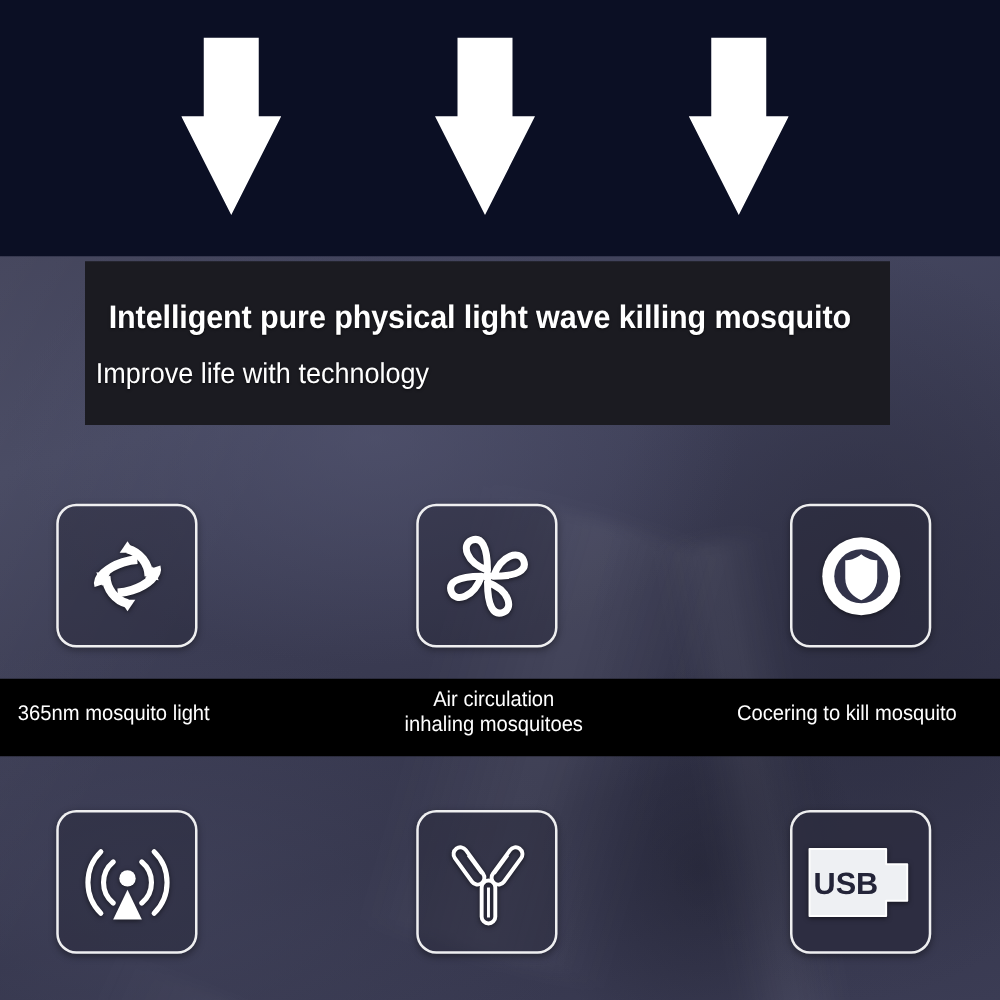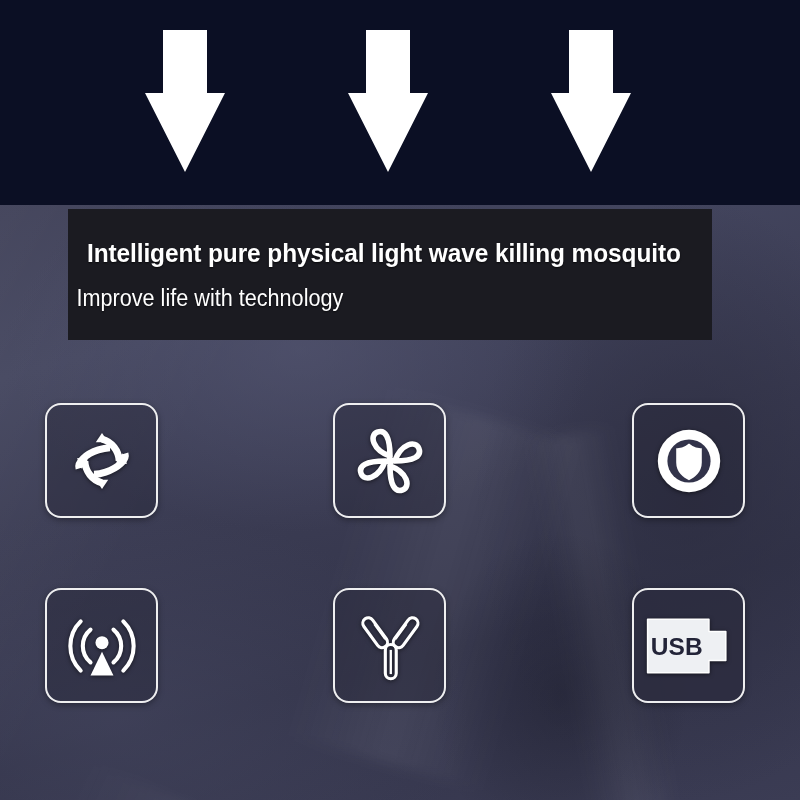--- a/index.html
+++ b/index.html
@@ -59,21 +59,21 @@
     box-sizing:border-box;
     display:flex;align-items:center;justify-content:center;
     background:rgba(38,39,56,.42);
     box-shadow:0 2px 6px rgba(0,0,0,.35);
   }
   .tile svg{display:block;filter:drop-shadow(0 1px 2px rgba(0,0,0,.55));}
   .col-1{left:45px;}
   .col-2{left:333px;}
   .col-3{left:632px;}
   .row-1{top:403px;}
-  .row-2{top:588px;}
+  .row-2{top:648px;}
   .tile-usb{background:rgba(44,45,64,.92);}
 
   
   .band{position:absolute;left:0;width:800px;background:#000;}
   .band-1{top:543px;height:62px;}
   .band-2{top:757px;height:43px;}
   .band-cell{
     position:absolute;color:#fff;text-align:center;
     text-shadow:0 1px 2px rgba(0,0,0,.8);line-height:1.18;
     transform:scaleX(.95);transform-origin:center;
@@ -157,20 +157,28 @@
   <div class="tile col-3 row-1">
     <span>
       <svg width="80" height="80" viewBox="0 0 100 100">
         <circle cx="50" cy="50" r="39" fill="#ffffff"></circle>
         <circle cx="50" cy="50" r="27" fill="#32334a"></circle>
         <path d="M50 28 C 56 33 62 34 66 34 L 66 52 C 66 64 57 71 50 74 C 43 71 34 64 34 52 L 34 34 C 38 34 44 33 50 28 Z" fill="#ffffff"></path>
       </svg>
     </span>
   </div>
 
+  <div class="band band-1">
+    <div class="band-cell lbl-1">365nm mosquito light</div>
+    <div class="band-cell lbl-2">
+      <span class="lbl-line">Air circulation</span>
+      <span class="lbl-line">inhaling mosquitoes</span>
+    </div>
+    <div class="band-cell lbl-3">Cocering to kill mosquito</div>
+  </div>
 
   <div class="tile col-1 row-2">
     <span>
       <svg width="82" height="82" viewBox="0 0 100 100">
         <g fill="none" stroke="#ffffff" stroke-width="5" stroke-linecap="round">
           <path d="M36 30 A 26 26 0 0 0 36 70"></path>
           <path d="M64 30 A 26 26 0 0 1 64 70"></path>
           <path d="M24 20 A 42 42 0 0 0 24 80"></path>
           <path d="M76 20 A 42 42 0 0 1 76 80"></path>
         </g>

